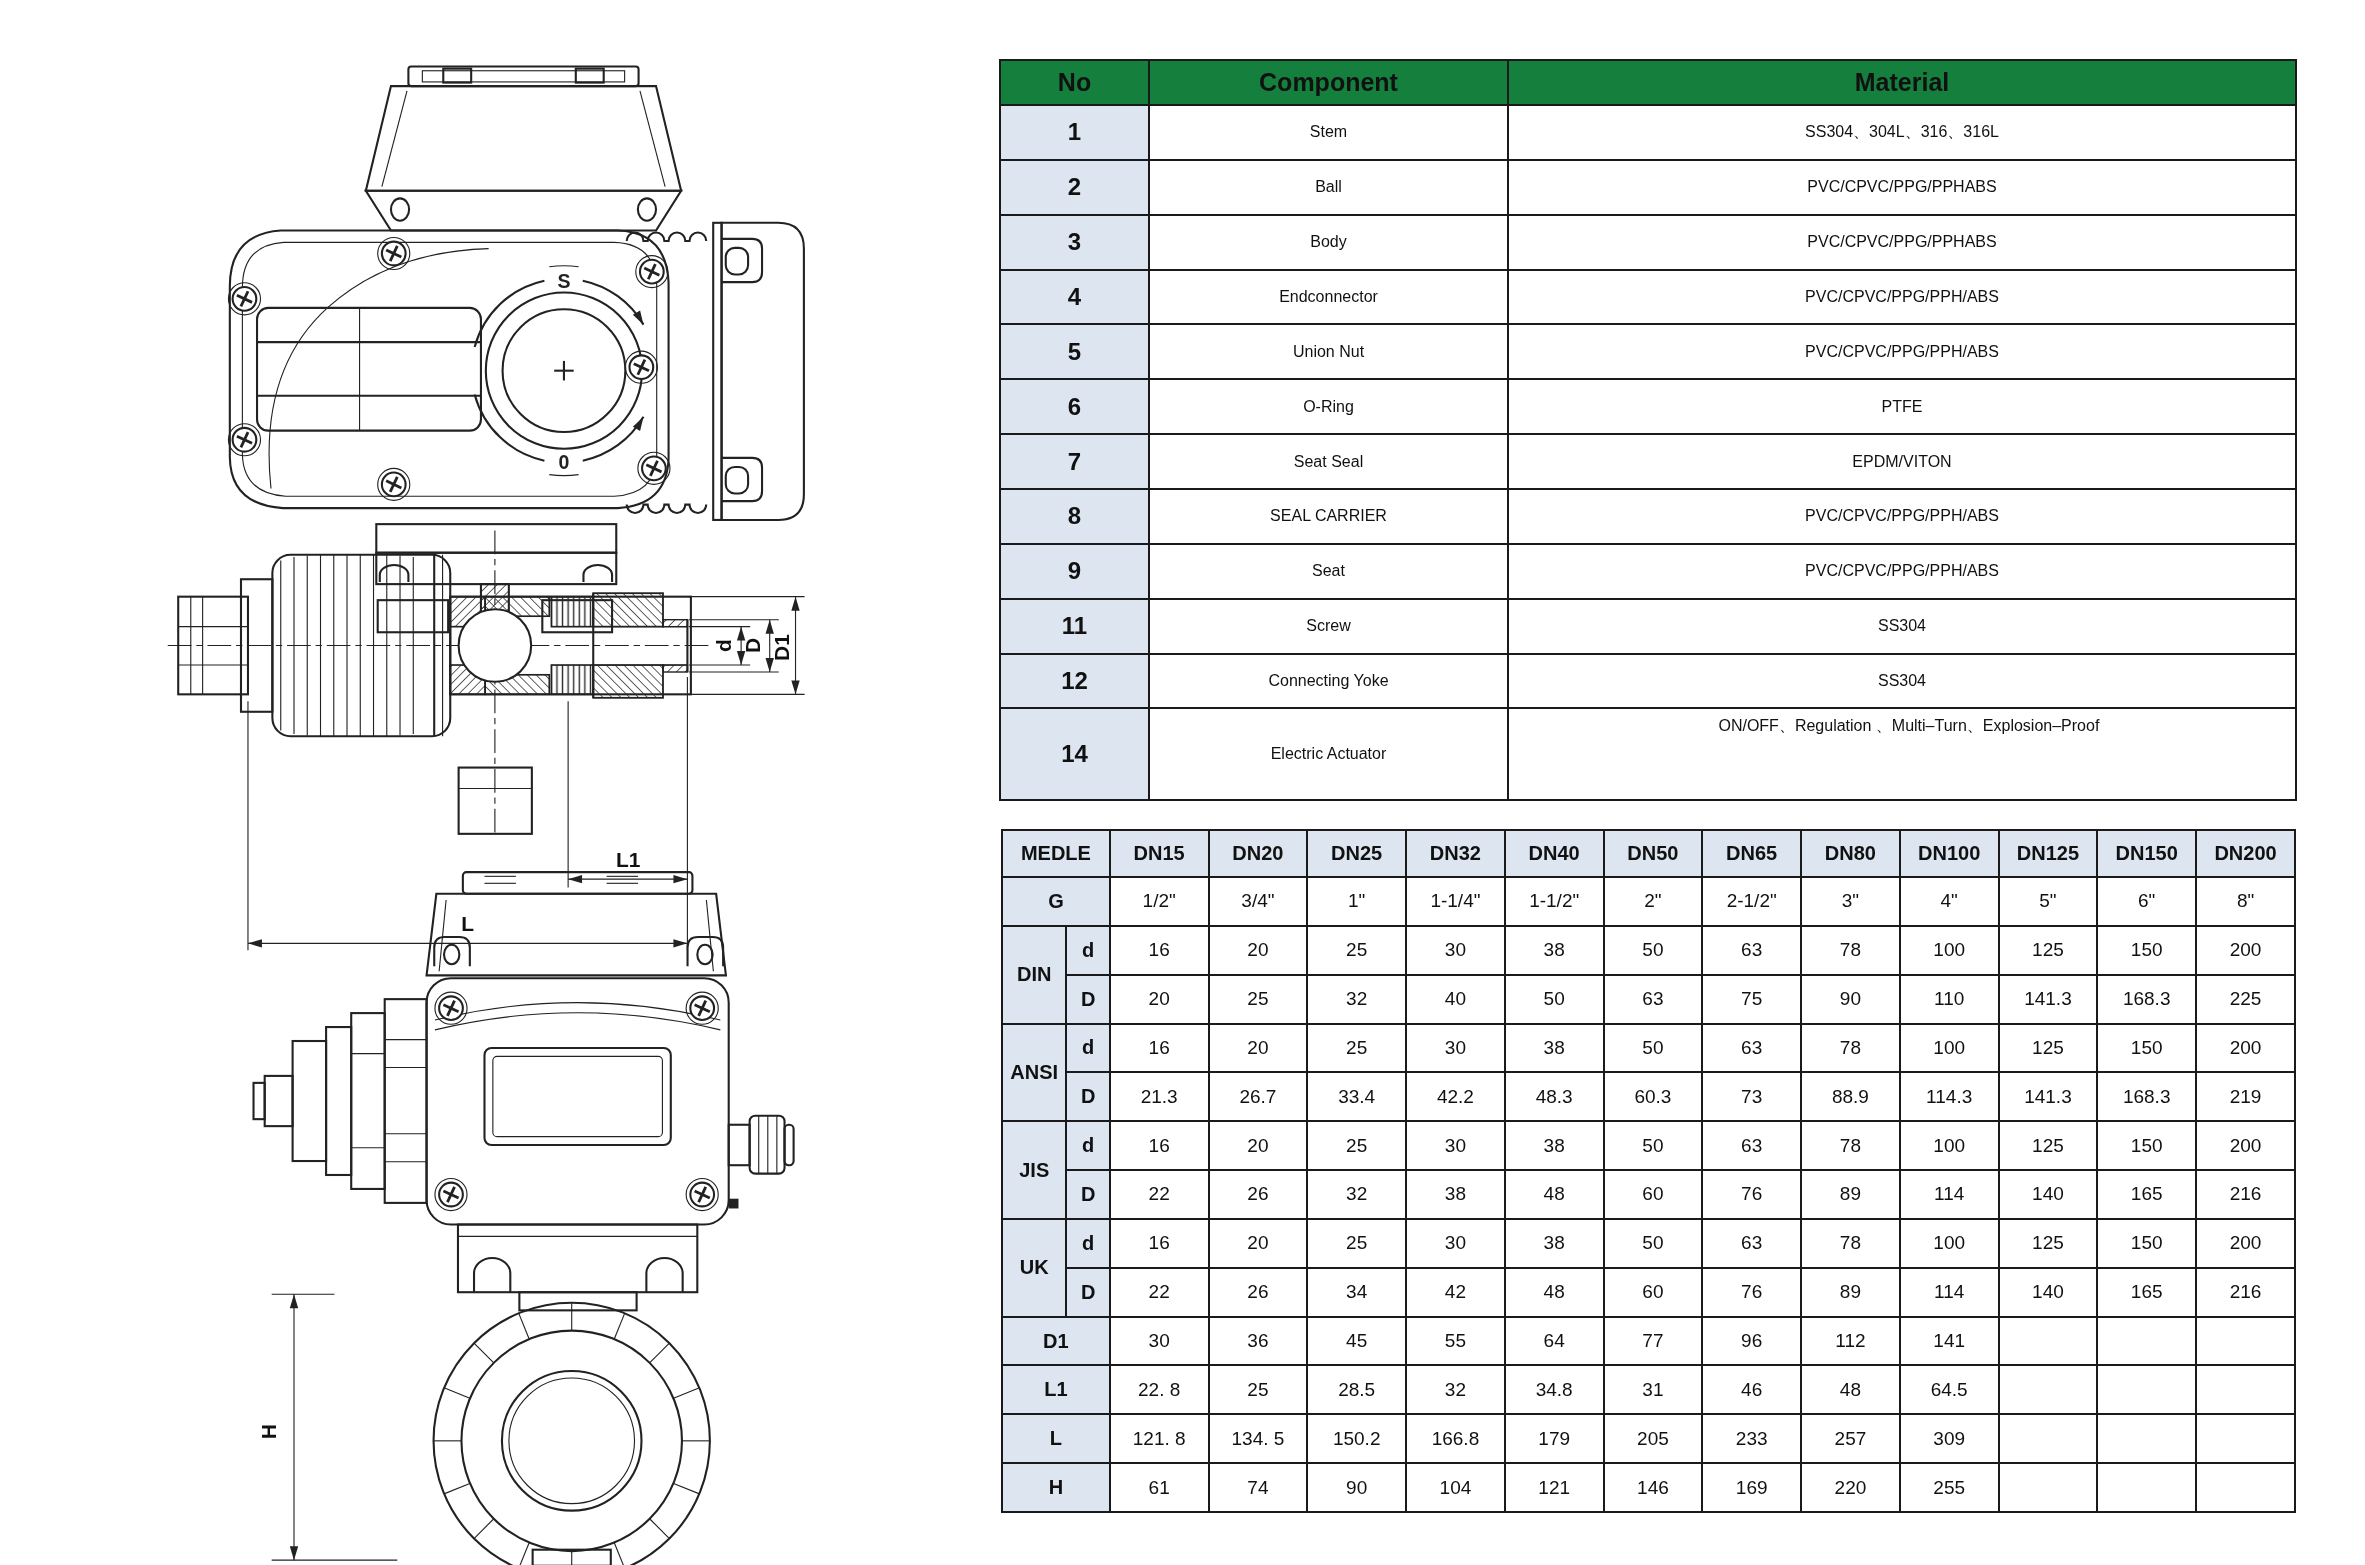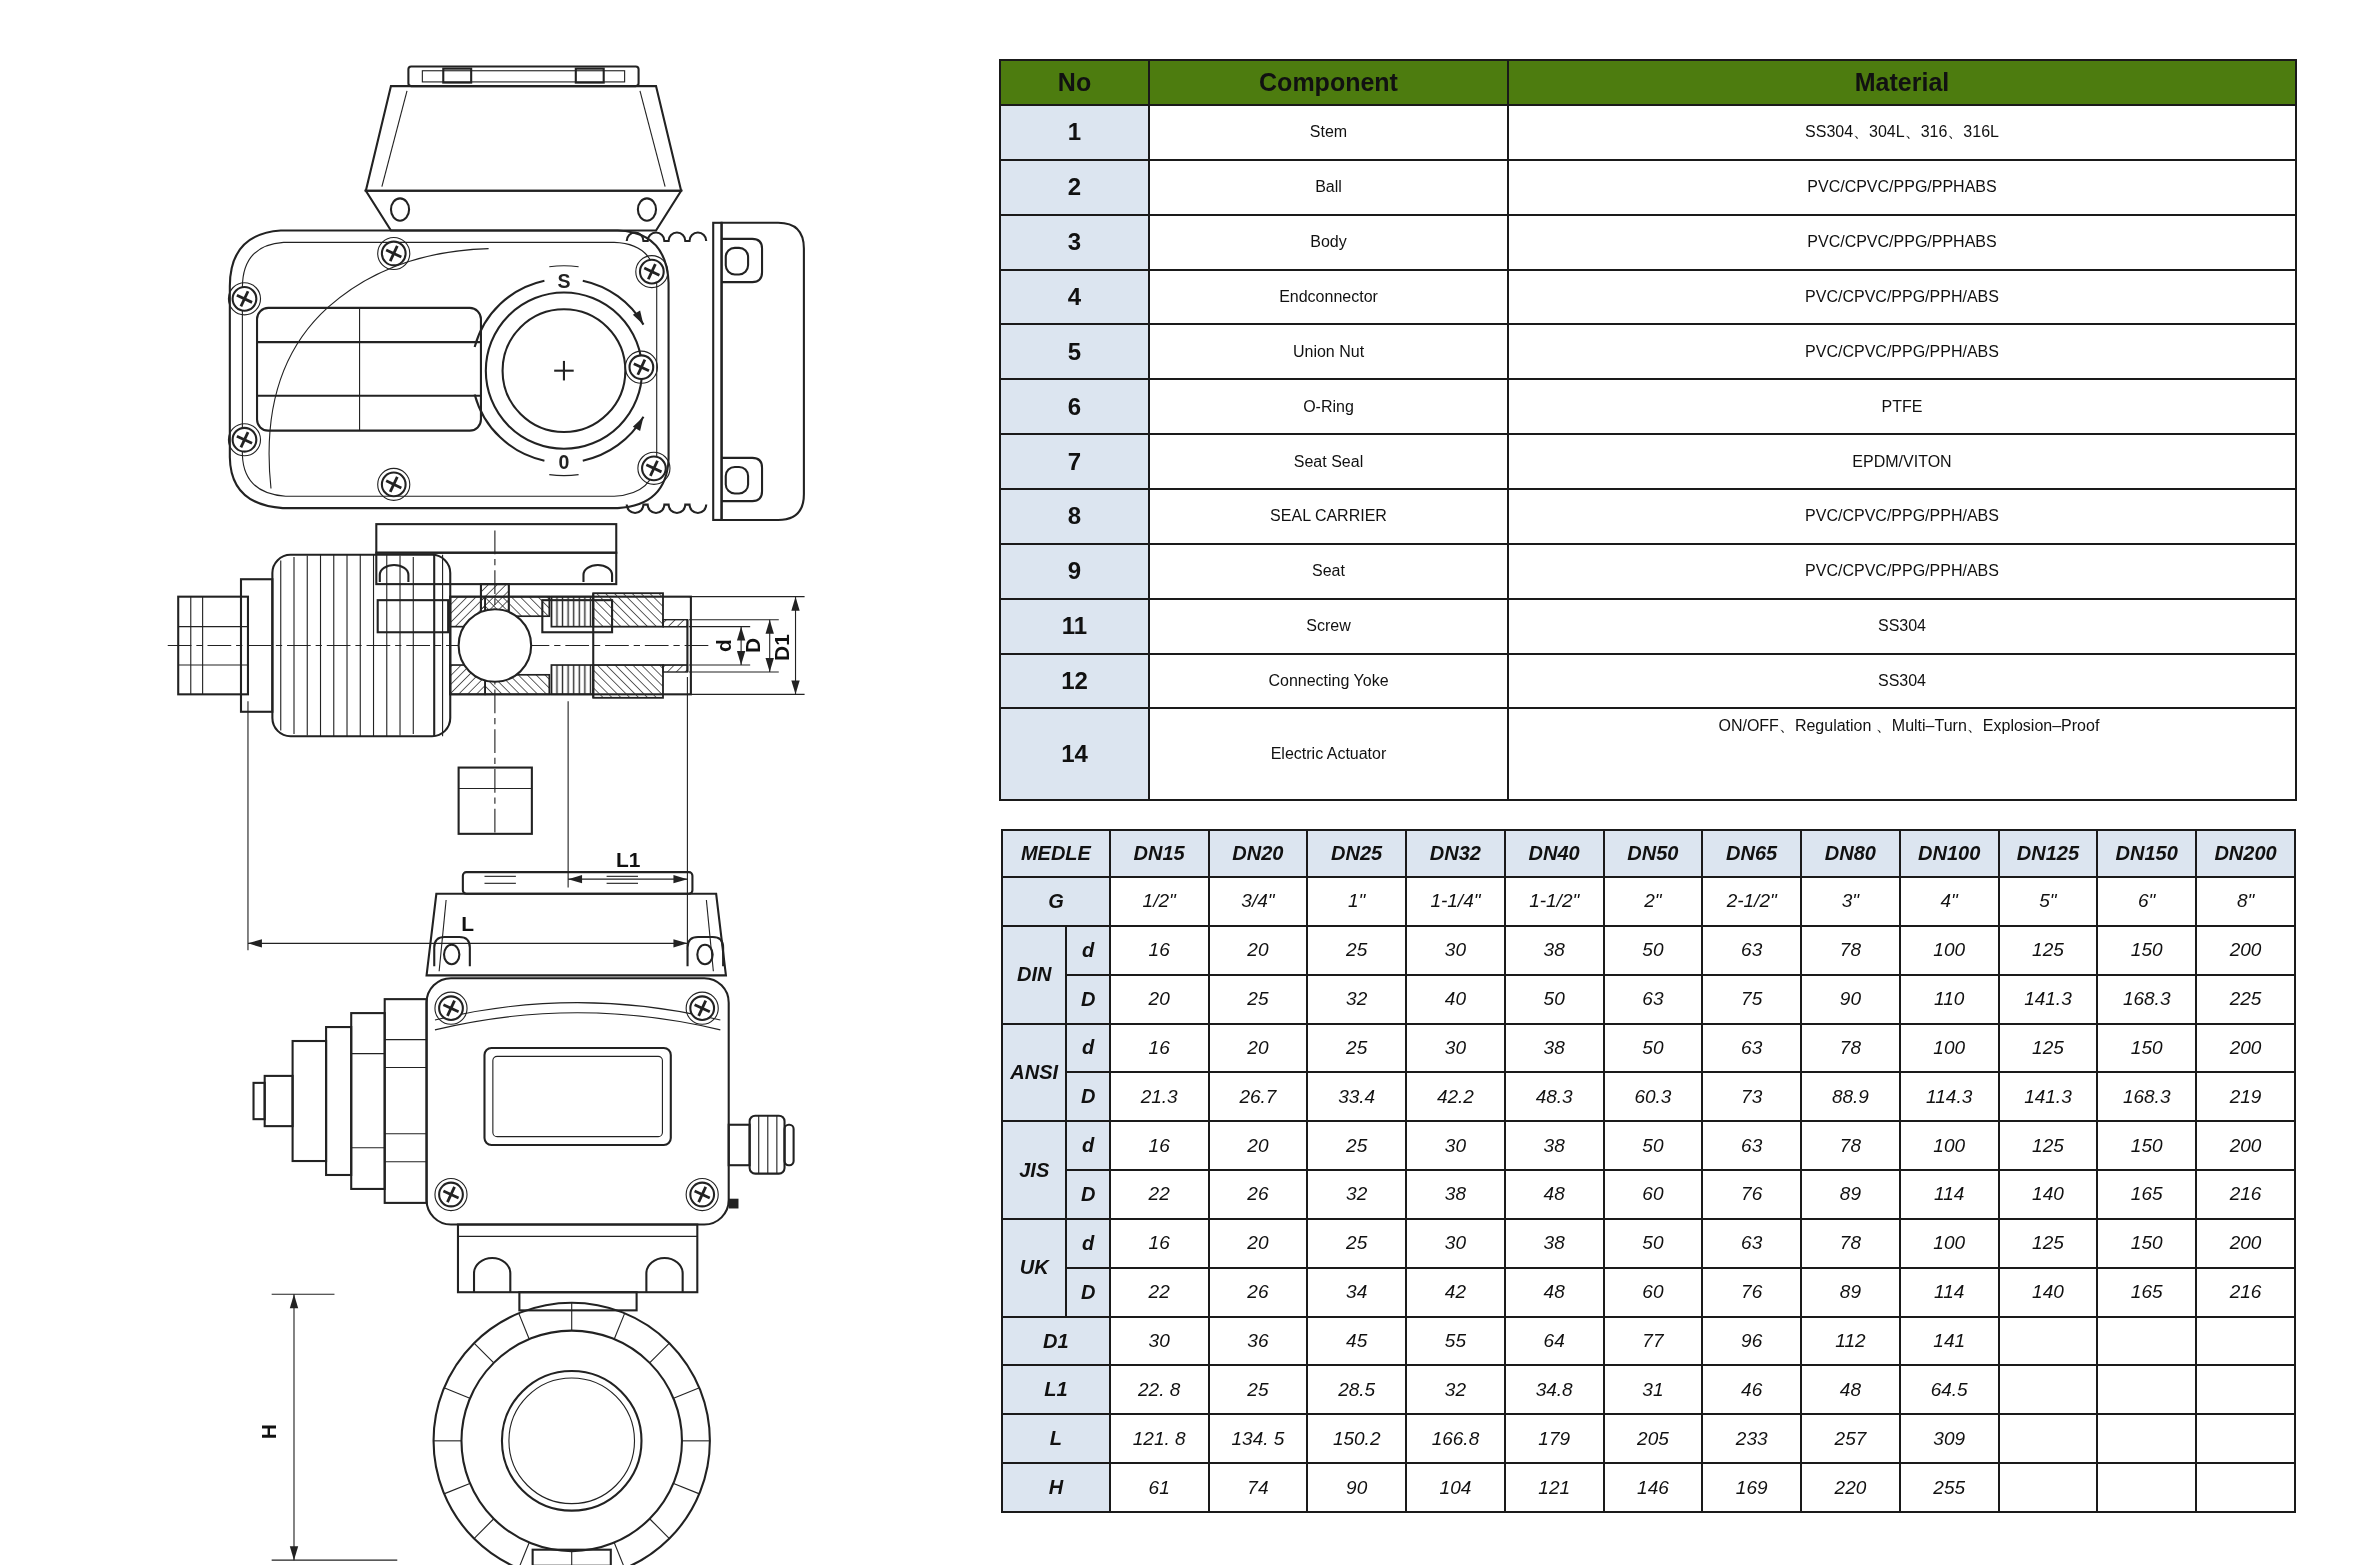--- a/index.html
+++ b/index.html
@@ -5,26 +5,26 @@
   html,body{margin:0;padding:0;background:#fff;}
   #page{position:relative;width:2366px;height:1566px;background:#ffffff;overflow:hidden;
         font-family:"Liberation Sans", sans-serif;color:#111;}
   svg text{font-family:"Liberation Sans", sans-serif;}
   
   table{border-collapse:collapse;table-layout:fixed;}
   td,th{border:2.1px solid #1a1a1a;border-top-width:2.8px;border-bottom-width:2.8px;
         text-align:center;vertical-align:middle;padding:0 4.2px;overflow:hidden;
         white-space:nowrap;}
   .comp-table{position:absolute;left:999px;top:59px;width:1298px;height:742px;}
-  .comp-table th{background:#4d7c0f;font-size:25px;font-weight:bold;height:43px;margin-top:32px;}
+  .comp-table th{background:#15803d;font-size:25px;font-weight:bold;height:43px;margin-top:32px;}
   .comp-table td{font-size:16px;height:46px;}
   .comp-table td.no{background:#dce5f0;font-weight:bold;font-size:24px;}
   .comp-table tr.last td{height:71px;}
   .comp-table tr.last td.mat{vertical-align:top;padding-top:7px;text-align:center;padding-left:18px;}
-  .dim-table{position:absolute;left:1001px;top:829px;width:1295px;height:684px;font-style:italic;}
+  .dim-table{position:absolute;left:1001px;top:829px;width:1295px;height:684px;}
   .dim-table th{background:#dce5f0;font-size:20px;font-weight:bold;height:45px;}
   .dim-table td{font-size:19px;height:45px;}
   .dim-table td.lbl{background:#dce5f0;font-weight:bold;font-size:20px;}
   
   .drawing{position:absolute;}
   .dl{stroke:#222;stroke-width:3;fill:none;}
   .dthin{stroke:#222;stroke-width:1.6;fill:none;}
   .dimtxt{font-size:30px;font-weight:bold;fill:#111;}
 </style>
 </head>

